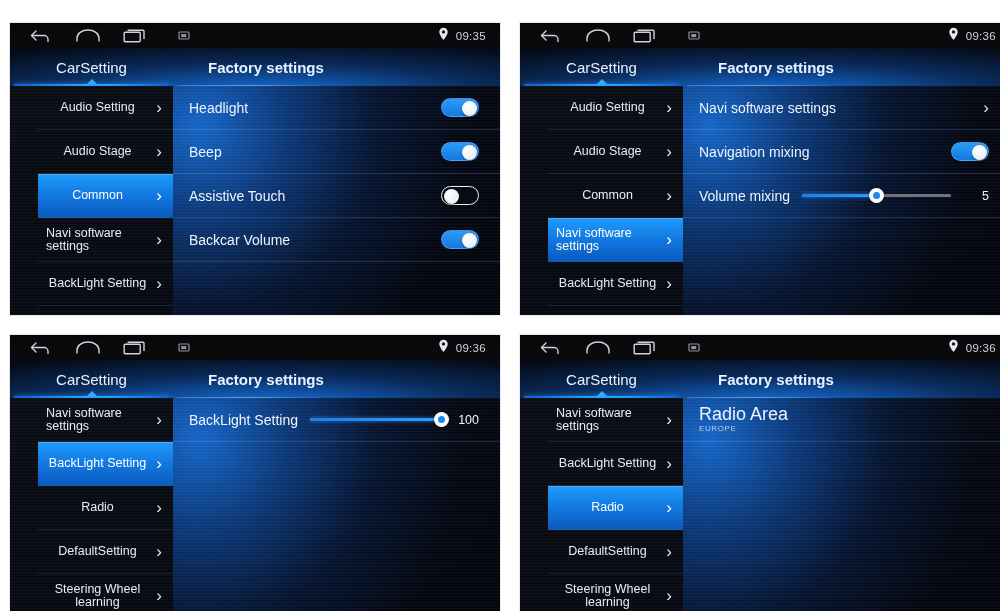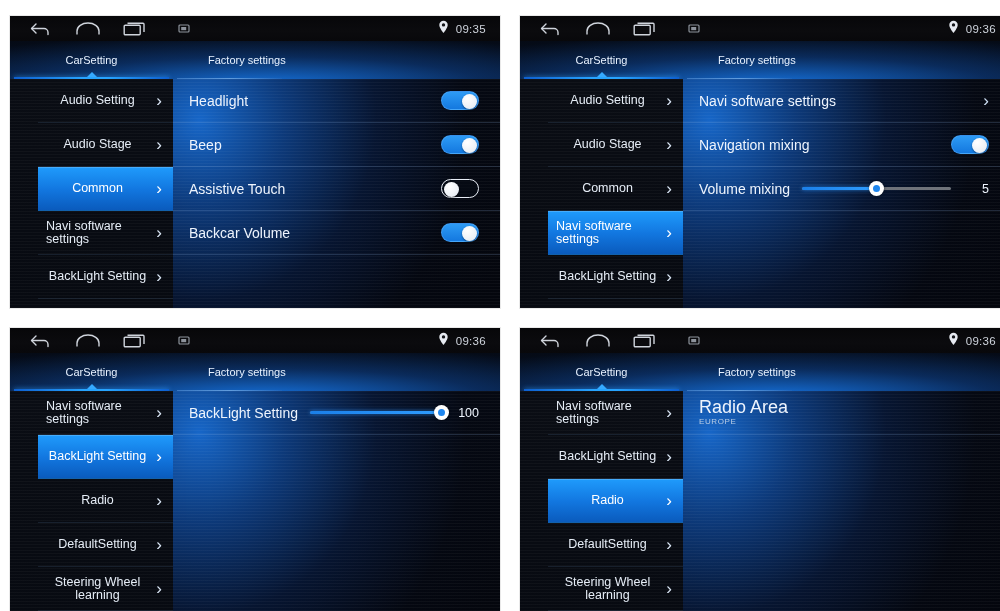--- a/index.html
+++ b/index.html
@@ -9,21 +9,21 @@
     background:#ffffff;
     font-family:"Liberation Sans", sans-serif;
     overflow:hidden;
   }
   .grid{
     position:absolute;left:0;top:0;width:798px;height:611px;
     display:grid;
     grid-template-columns:490px 490px;
     grid-template-rows:292px 295px;
     column-gap:10px;row-gap:12px;
-    padding:16px 5px 5px 10px;
+    padding:23px 5px 5px 10px;
     box-sizing:border-box;
     gap:20px;
   }
   .panel{
     position:relative;overflow:hidden;
     background:#05070d;
     box-shadow:0 0 0 1px #e9e9e9;
   }
 
   
@@ -41,24 +41,24 @@
   
   .tabbar{
     position:relative;height:38px;width:100%;
     display:flex;align-items:stretch;
     background:
       radial-gradient(140% 230% at 52% 115%, rgba(22,118,230,.95) 0%, rgba(14,70,150,.55) 32%, rgba(5,20,46,.25) 58%, rgba(2,4,10,0) 78%),
       linear-gradient(180deg,#05080f 0%,#060b16 100%);
   }
   .tab{
     flex:0 0 auto;position:relative;display:flex;align-items:center;justify-content:center;
-    color:#e8f2ff;font-size:11px;
+    color:#e8f2ff;font-size:15px;
   }
   .tab.left{width:163px;}
-  .tab.right{width:auto;padding-left:35px;justify-content:flex-start;}
+  .tab.right{width:auto;padding-left:35px;justify-content:flex-start;font-weight:bold;}
   .tab .underline{
     position:absolute;left:4px;right:4px;bottom:0;height:2.5px;
     background:linear-gradient(90deg,#0d5fd0 0%,#27a4ff 45%,#27a4ff 60%,#0d5fd0 100%);
     box-shadow:0 0 5px rgba(50,160,255,.9);
   }
   .tab .caret{
     position:absolute;left:50%;bottom:2px;margin-left:-5px;
     width:0;height:0;border-left:5px solid transparent;border-right:5px solid transparent;
     border-bottom:5px solid #35aaff;
   }

